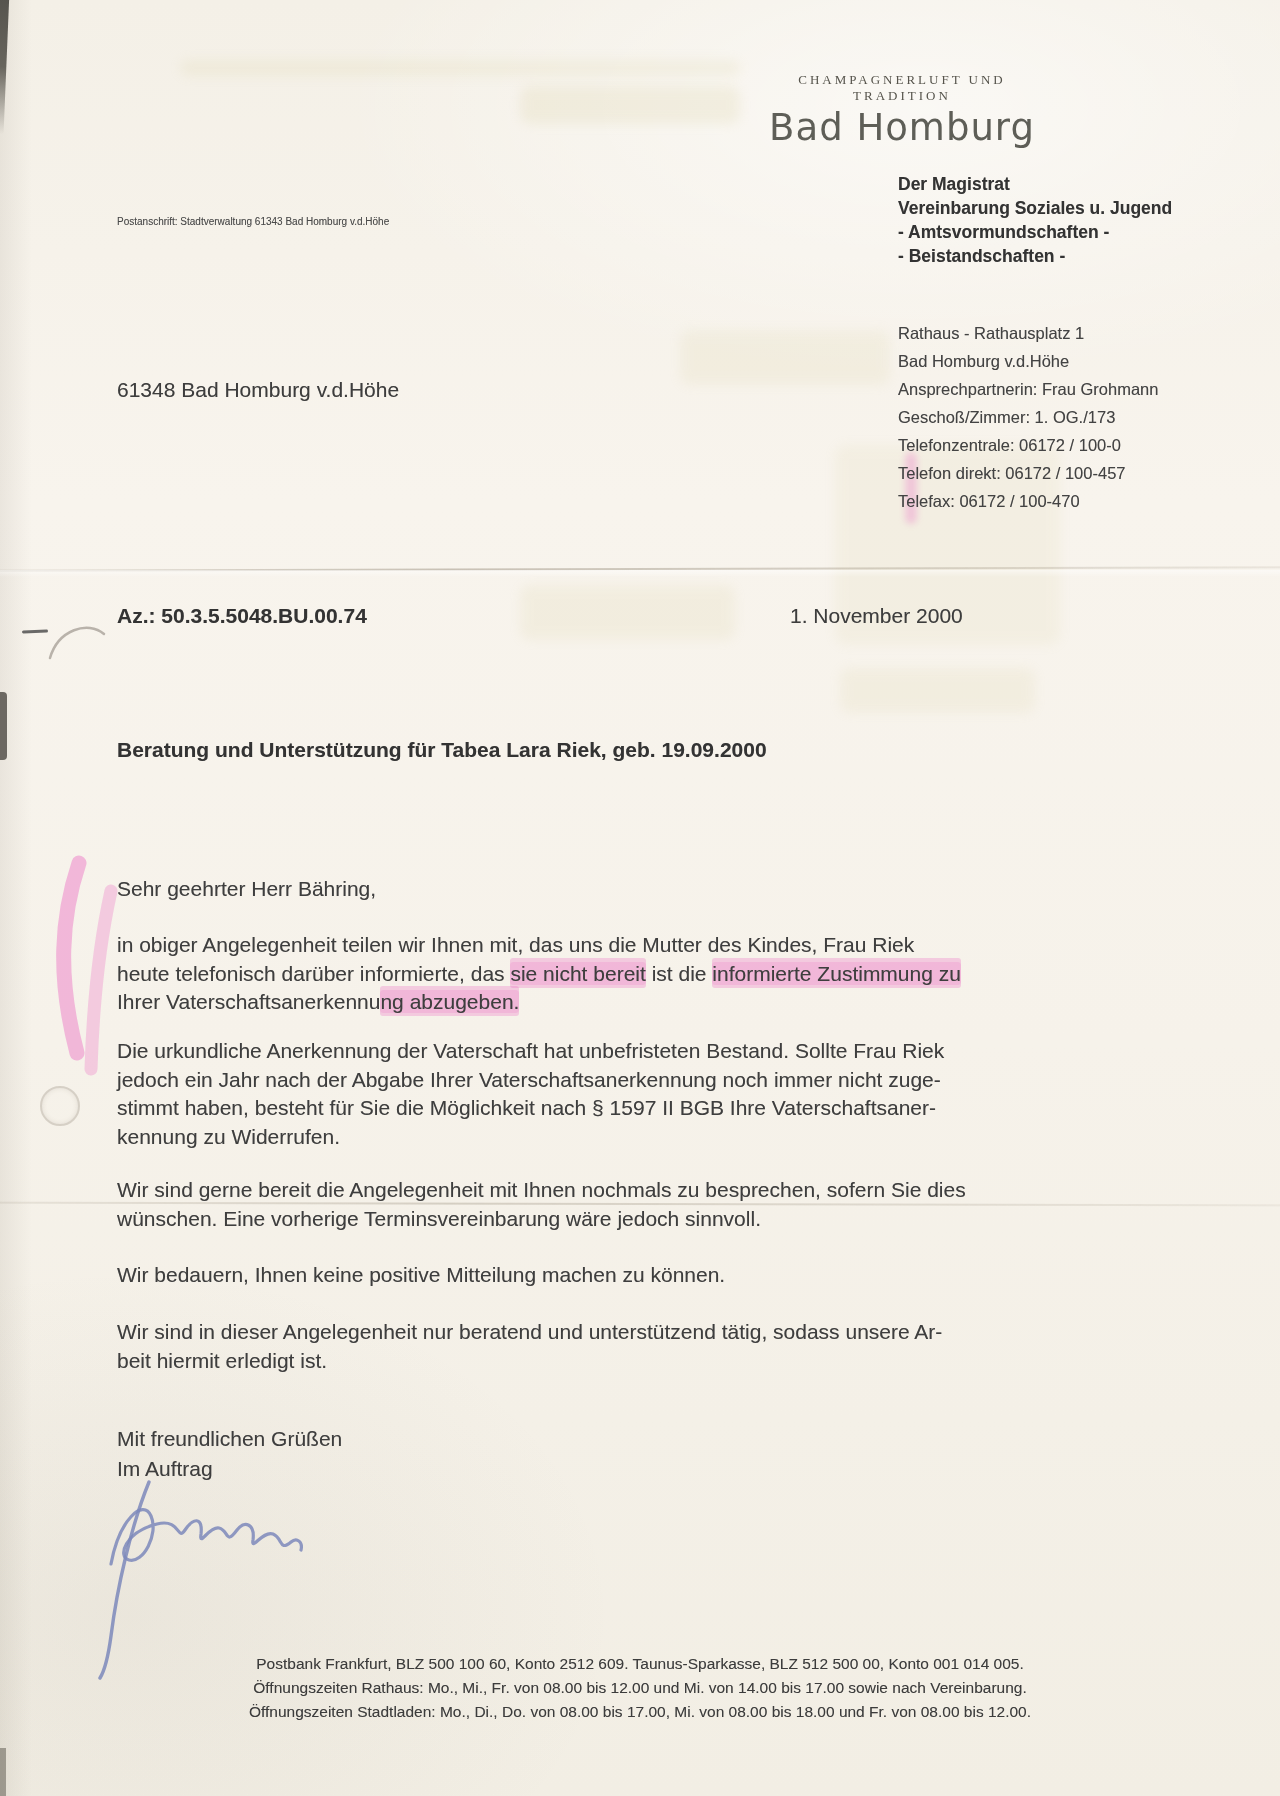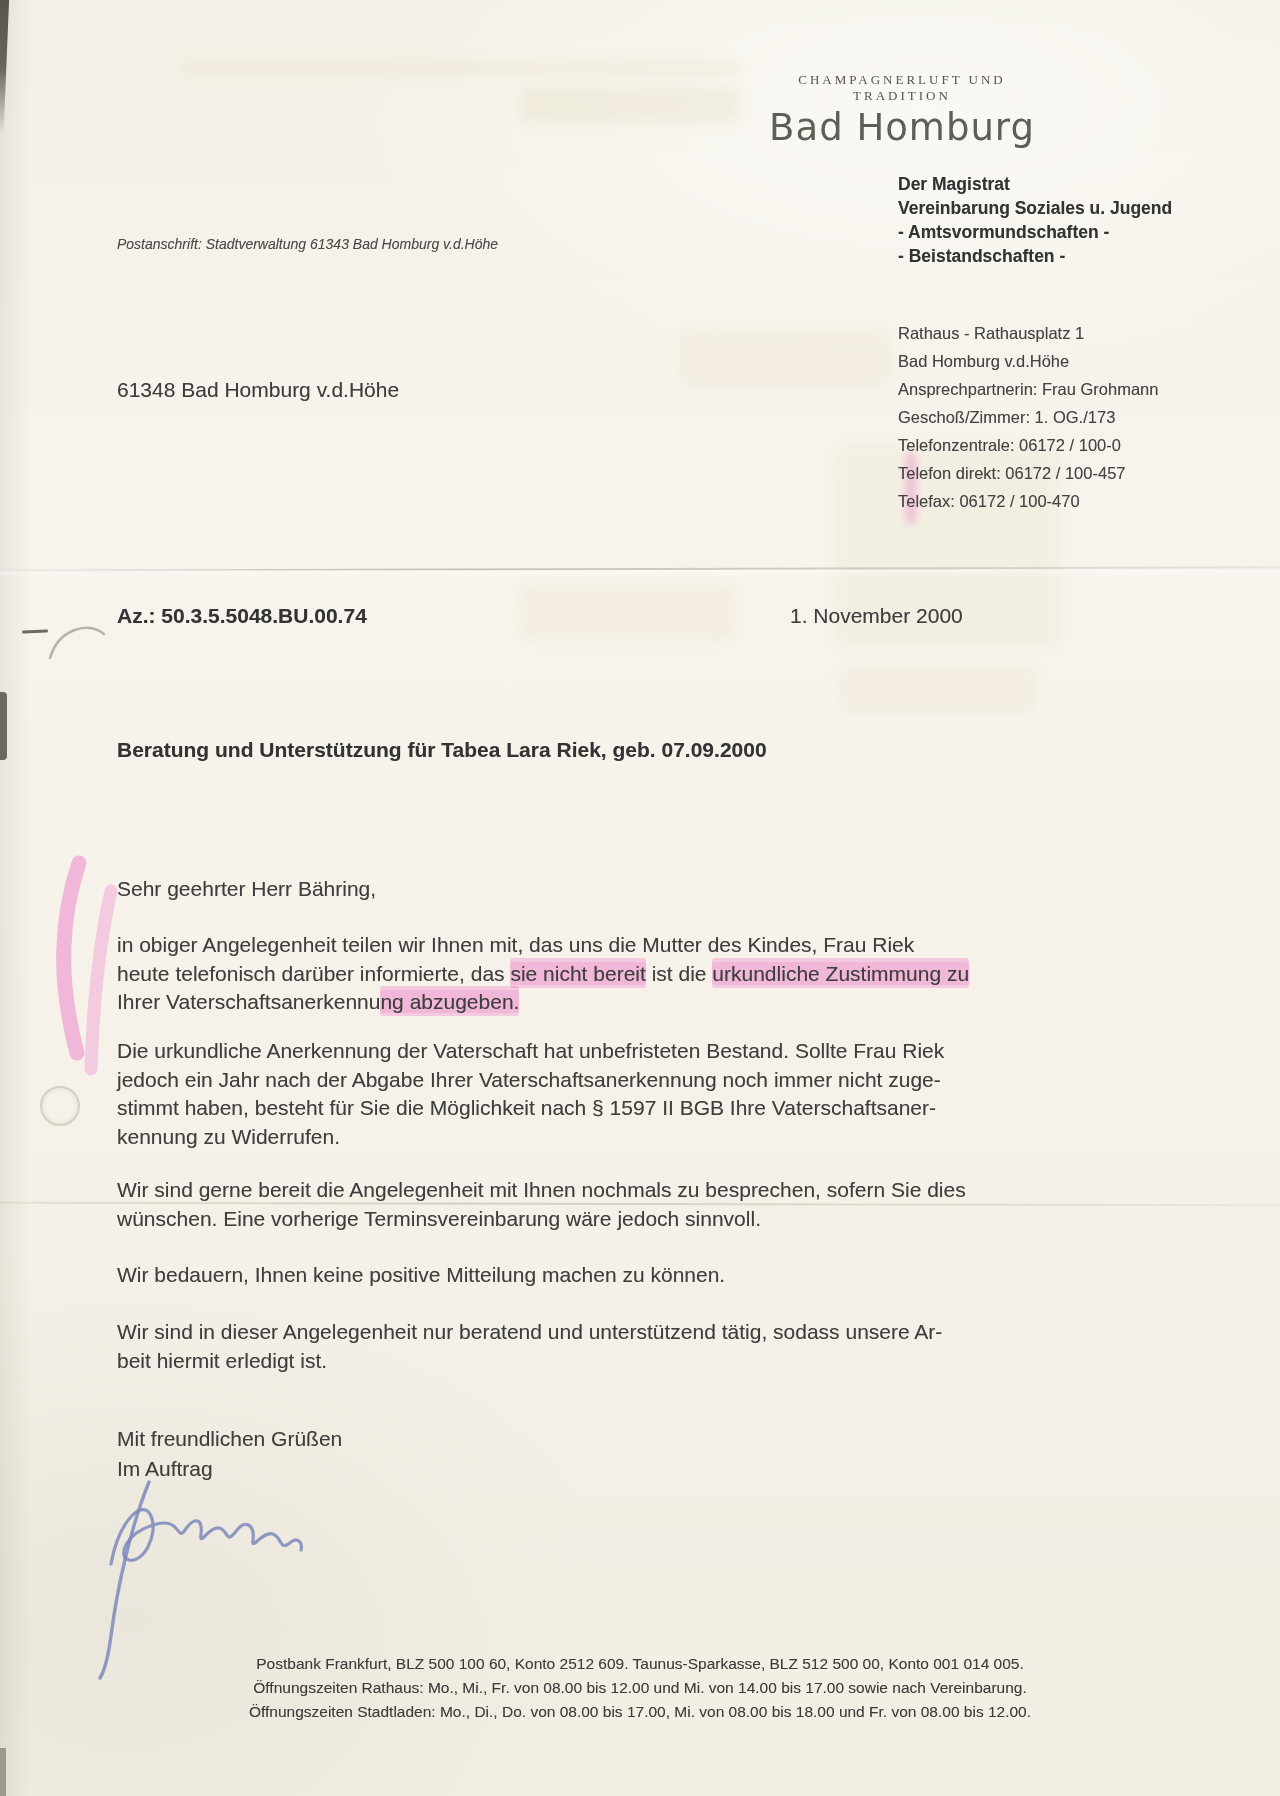--- a/index.html
+++ b/index.html
@@ -17,21 +17,21 @@
   .txt{text-shadow:0 0 .5px rgba(70,70,70,.35);}
   .pre{white-space:pre-line;}
   .b{font-weight:bold;color:#333;}
   
   #logo-block{left:752px;top:72px;width:300px;text-align:center;}
   #tagline{font-family:"Liberation Serif",serif;font-size:13px;letter-spacing:3px;color:#56544c;}
   #citylogo{font-family:"DejaVu Sans",sans-serif;font-size:37px;color:#5e5e57;letter-spacing:1px;margin-top:2px;}
   #dept{left:898px;top:172px;font-size:17.5px;line-height:24px;}
   #contact{left:898px;top:295px;font-size:16.5px;line-height:28px;color:#434343;margin-top:24px;}
   
-  #return-address{left:117px;top:236px;font-size:14px;color:#4a4a4a;font-style:italic;}
+  #return-address{left:117px;top:216px;font-size:10px;color:#4a4a4a;}
   #recipient{left:117px;top:276px;font-size:21px;line-height:26px;}
   #recipient-city{left:117px;top:378px;font-size:21px;}
   
   #az{left:117px;top:604px;font-size:21px;}
   #date{left:790px;top:604px;font-size:21px;}
   
   #subject{left:117px;top:738px;font-size:21px;}
   .para{left:117px;width:1075px;font-size:21px;line-height:28.5px;color:#3e3e3e;}
   #salutation{top:875px;}
   #p1{top:931px;}
@@ -98,32 +98,32 @@
   <div class="abs txt" id="return-address">Postanschrift: Stadtverwaltung 61343 Bad Homburg v.d.Höhe</div>
   <div class="abs txt" id="recipient-city">61348 Bad Homburg v.d.Höhe</div>
 
   <div class="abs txt b" id="az">Az.: 50.3.5.5048.BU.00.74</div>
   <div class="abs txt" id="date">1. November 2000</div>
   <div class="abs" id="pencil-dash"></div>
   <svg class="abs" style="left:46px;top:612px" width="62" height="50" viewBox="0 0 62 50">
     <path d="M4,46 C12,18 42,8 58,22" fill="none" stroke="rgba(108,100,90,.45)" stroke-width="2.5" stroke-linecap="round"></path>
   </svg>
 
-  <div class="abs txt b" id="subject">Beratung und Unterstützung für Tabea Lara Riek, geb. 07.09.2000</div>
+  <div class="abs txt b" id="subject">Beratung und Unterstützung für Tabea Lara Riek, geb. 19.09.2000</div>
 
   <svg class="abs" style="left:45px;top:855px" width="92" height="228" viewBox="0 0 92 228">
     <path d="M34,8 C16,62 12,122 32,198" fill="none" stroke="var(--hl)" stroke-width="15" stroke-linecap="round"></path>
     <path d="M66,36 C54,90 48,150 46,214" fill="none" stroke="var(--hl-soft)" stroke-width="13" stroke-linecap="round"></path>
   </svg>
 
   <div class="abs" id="hole-punch"></div>
 
   <div class="abs txt para pre" id="salutation">Sehr geehrter Herr Bähring,</div>
   <div class="abs txt para pre" id="p1"><span>in obiger Angelegenheit teilen wir Ihnen mit, das uns die Mutter des Kindes, Frau Riek
-heute telefonisch darüber informierte, das </span><span class="hl">sie nicht bereit</span><span> ist die </span><span class="hl">urkundliche Zustimmung zu</span><span>
+heute telefonisch darüber informierte, das </span><span class="hl">sie nicht bereit</span><span> ist die </span><span class="hl">informierte Zustimmung zu</span><span>
 Ihrer Vaterschaftsanerkennu</span><span class="hl">ng abzugeben.</span></div>
   <div class="abs txt para pre" id="p2">Die urkundliche Anerkennung der Vaterschaft hat unbefristeten Bestand. Sollte Frau Riek
 jedoch ein Jahr nach der Abgabe Ihrer Vaterschaftsanerkennung noch immer nicht zuge-
 stimmt haben, besteht für Sie die Möglichkeit nach § 1597 II BGB Ihre Vaterschaftsaner-
 kennung zu Widerrufen.</div>
   <div class="abs txt para pre" id="p4">Wir bedauern, Ihnen keine positive Mitteilung machen zu können.</div>
   <div class="abs txt para pre" id="p3">Wir sind gerne bereit die Angelegenheit mit Ihnen nochmals zu besprechen, sofern Sie dies
 wünschen. Eine vorherige Terminsvereinbarung wäre jedoch sinnvoll.</div>
   <div class="abs txt para pre" id="p5">Wir sind in dieser Angelegenheit nur beratend und unterstützend tätig, sodass unsere Ar-
 beit hiermit erledigt ist.</div>

